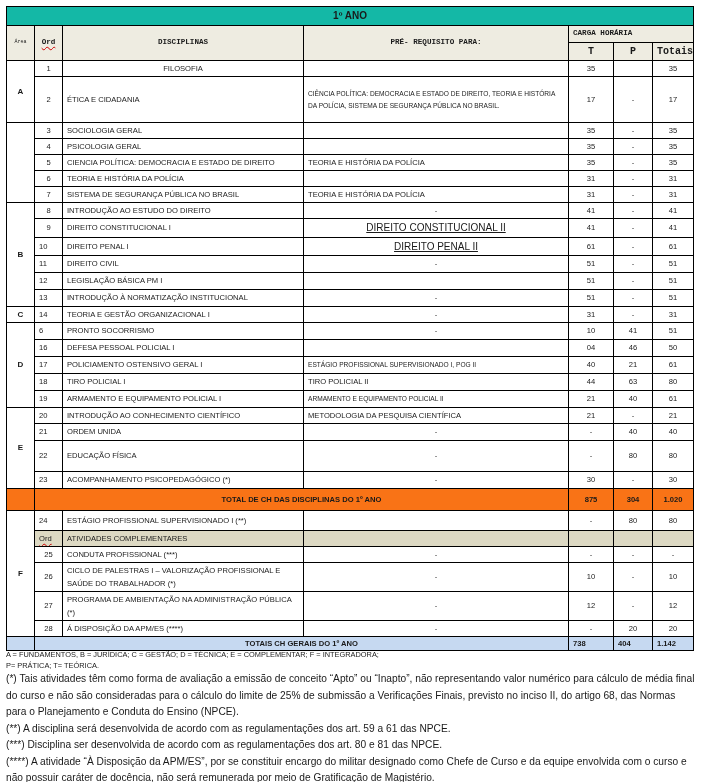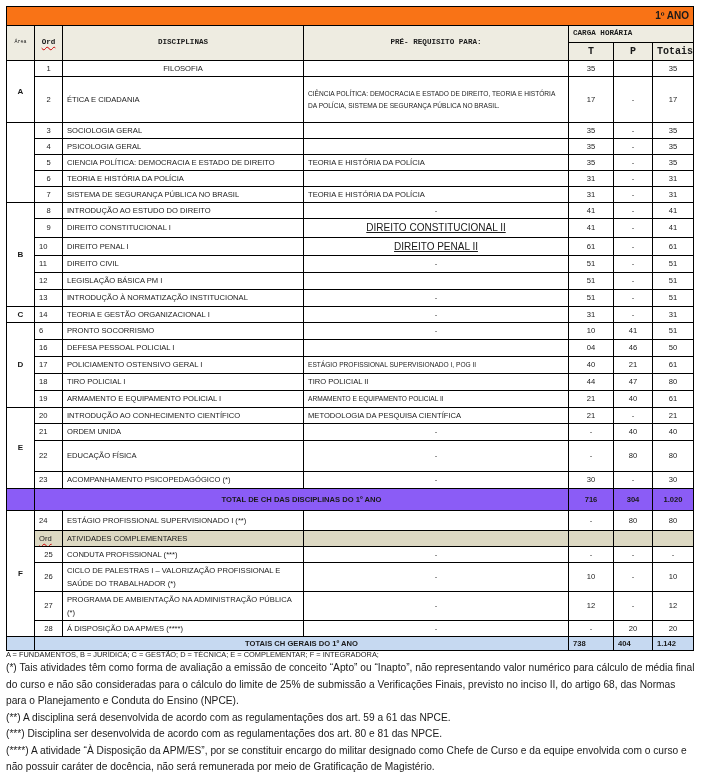--- a/index.html
+++ b/index.html
@@ -1,26 +1,26 @@
 <!DOCTYPE html>
 <html><head>
 <meta charset="utf-8">
 <style>
   html, body { margin: 0; padding: 0; background: #ffffff; }
   body { width: 703px; height: 782px; position: relative; font-family: "Liberation Sans", sans-serif; color: #1a1a1a; overflow: hidden; }
   table.grid { position: absolute; left: 6px; top: 6px; border-collapse: collapse; table-layout: fixed; width: 687px; }
   table.grid td { border: 1px solid #000; padding: 0 4px; font-size: 7.6px; line-height: 1.75; vertical-align: middle; overflow: hidden; }
   .c { text-align: center; }
-  .title { background: #f97316; text-align: right; font-size: 10px !important; font-weight: bold; height: 16px; }
+  .title { background: #14b8a6; text-align: center; font-size: 10px !important; font-weight: bold; height: 16px; }
   .hdr { background: #eeece1; font-weight: bold; text-align: center; font-family: Liberation Mono, monospace; }
   .hdr-small { font-size: 5px !important; font-weight: normal !important; }
   .hdr-ord { text-decoration: underline wavy #cc0000; text-underline-offset: 2px; }
   .hdr-big { font-size: 10px !important; }
   .area { text-align: center; font-weight: bold; font-size: 8px !important; }
-  .total1 td.tot { background: #8b5cf6; font-weight: bold; }
+  .total1 td.tot { background: #f97316; font-weight: bold; }
   .total2 td.tot { background: #c6d9f1; font-weight: bold; }
   .compl td { background: #ddd9c3; }
   .big { font-size: 10px !important; text-decoration: underline; }
   .small { font-size: 6.6px !important; }
   .r1 { height: 16px; }
   .notes { position: absolute; left: 6px; top: 649px; width: 690px; font-size: 10.2px; line-height: 16.5px; }
   .notes .legend { font-size: 7.4px; line-height: 11px; }
 </style>
 </head>
 <body>
@@ -195,21 +195,21 @@
     <td class="small">ESTÁGIO PROFISSIONAL SUPERVISIONADO I, POG II</td>
     <td class="c">40</td>
     <td class="c">21</td>
     <td class="c">61</td>
   </tr>
   <tr style="height:17px">
     <td>18</td>
     <td>TIRO POLICIAL I</td>
     <td>TIRO POLICIAL II</td>
     <td class="c">44</td>
-    <td class="c">47</td>
+    <td class="c">63</td>
     <td class="c">80</td>
   </tr>
   <tr style="height:17px">
     <td>19</td>
     <td>ARMAMENTO E EQUIPAMENTO POLICIAL I</td>
     <td class="small">ARMAMENTO E EQUIPAMENTO  POLICIAL II</td>
     <td class="c">21</td>
     <td class="c">40</td>
     <td class="c">61</td>
   </tr>
@@ -244,21 +244,21 @@
     <td>ACOMPANHAMENTO PSICOPEDAGÓGICO (*)</td>
     <td class="c">-</td>
     <td class="c">30</td>
     <td class="c">-</td>
     <td class="c">30</td>
   </tr>
 
   <tr class="total1" style="height:22px">
     <td class="tot"></td>
     <td colspan="3" class="tot c">TOTAL DE CH DAS DISCIPLINAS DO 1º ANO</td>
-    <td class="tot c">716</td>
+    <td class="tot c">875</td>
     <td class="tot c">304</td>
     <td class="tot c">1.020</td>
   </tr>
 
   <tr style="height:20px">
     <td rowspan="6" class="area">F</td>
     <td>24</td>
     <td>ESTÁGIO PROFISSIONAL SUPERVISIONADO I (**)</td>
     <td></td>
     <td class="c">-</td>
@@ -311,17 +311,18 @@
     <td colspan="3" class="tot c">TOTAIS CH GERAIS DO 1º ANO</td>
     <td class="tot">738</td>
     <td class="tot">404</td>
     <td class="tot">1.142</td>
   </tr>
 </tbody>
   </table>
 
 <div class="notes">
   <div class="legend">A = FUNDAMENTOS, B = JURÍDICA; C = GESTÃO; D = TÉCNICA; E = COMPLEMENTAR; F = INTEGRADORA;</div>
+  <div class="legend">P= PRÁTICA; T= TEÓRICA.</div>
   <div>(*) Tais atividades têm como forma de avaliação a emissão de conceito “Apto” ou “Inapto”, não representando valor numérico para cálculo de média final do curso e não são consideradas para o cálculo do limite de 25% de submissão a Verificações Finais, previsto no inciso II, do artigo 68, das Normas para o Planejamento e Conduta do Ensino (NPCE).</div>
   <div>(**) A disciplina será desenvolvida de acordo com as regulamentações dos art. 59 a 61 das NPCE.</div>
   <div>(***) Disciplina ser desenvolvida de acordo com as regulamentações dos art. 80 e 81 das NPCE.</div>
   <div>(****) A atividade “À Disposição da APM/ES”, por se constituir encargo do militar designado como Chefe de Curso e da equipe envolvida com o curso e não possuir caráter de docência, não será remunerada por meio de Gratificação de Magistério.</div>
 </div>
 
 </body></html>

